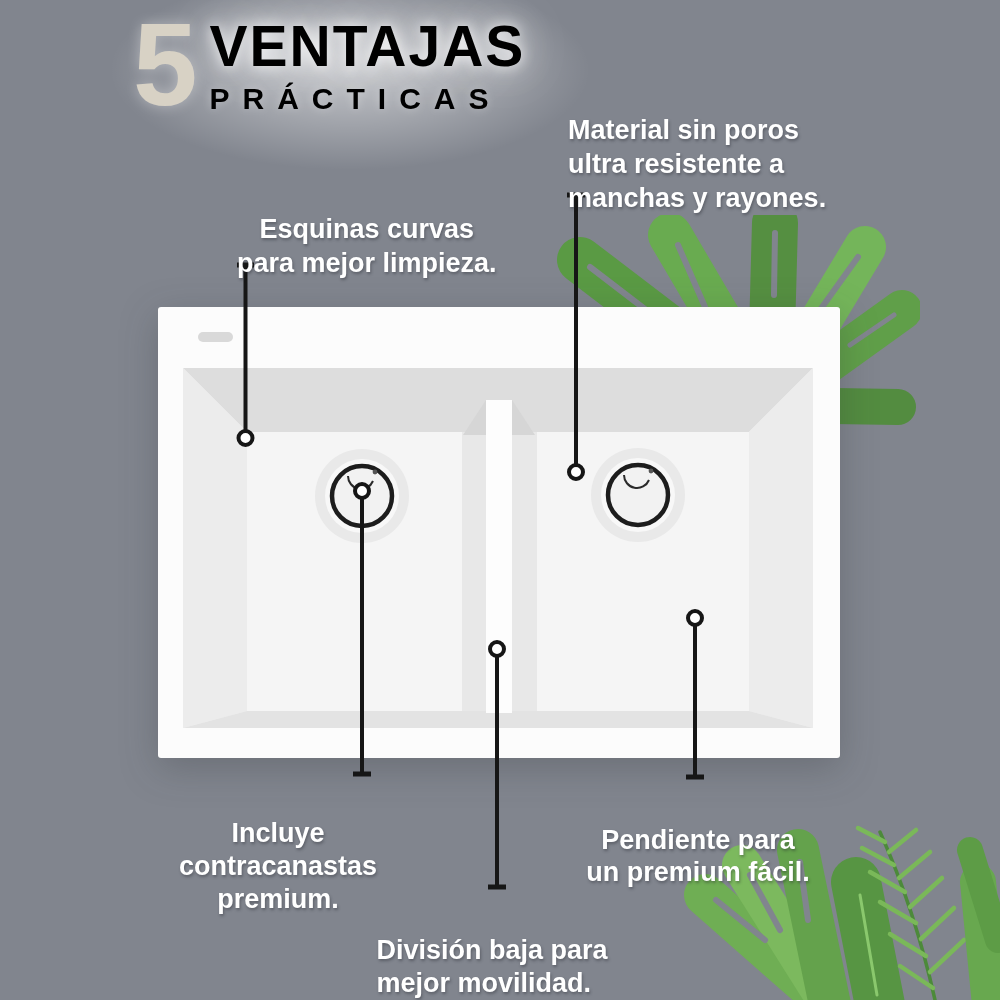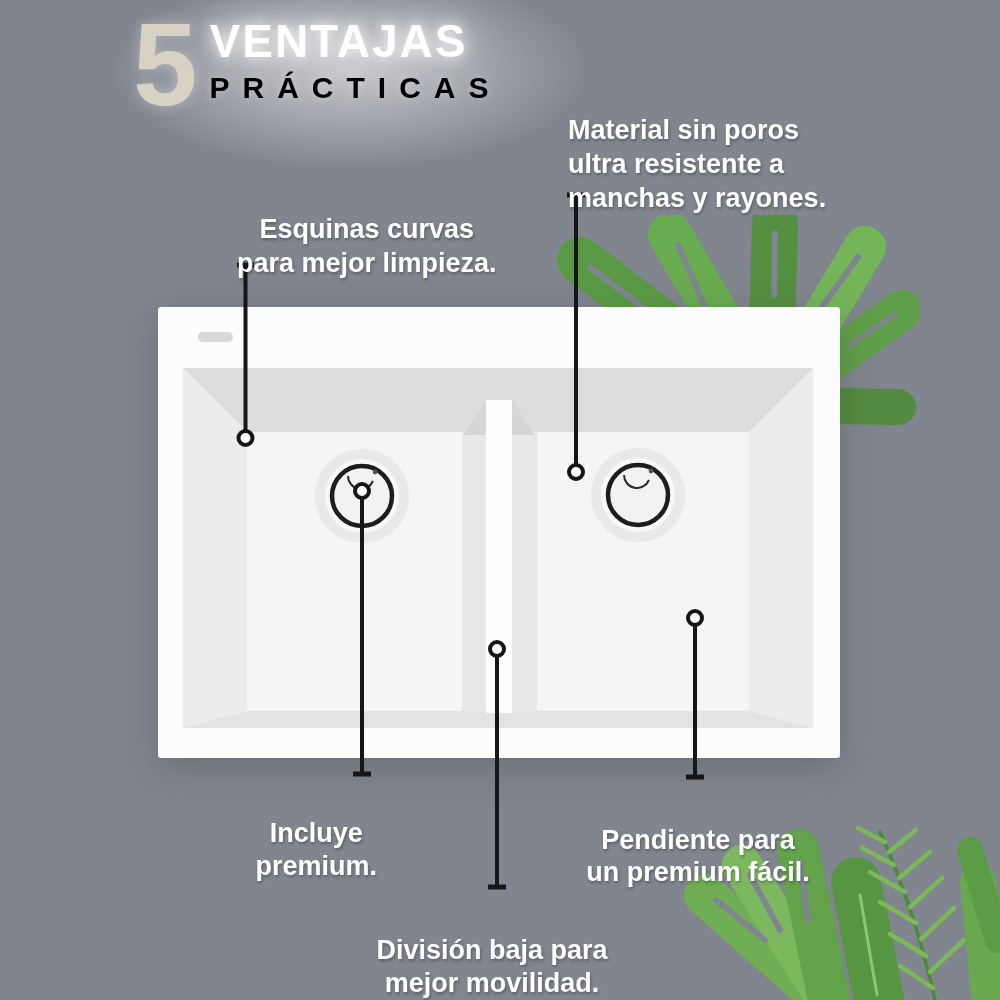--- a/index.html
+++ b/index.html
@@ -14,39 +14,39 @@
     background:radial-gradient(closest-side,rgba(255,255,255,.55),rgba(255,255,255,0));
     pointer-events:none;z-index:1;
   }
   .title{position:absolute;left:133px;top:18px;display:flex;align-items:flex-start;gap:12px;z-index:2;}
   .title-number{
     font-size:116px;line-height:.82;font-weight:800;color:#d8d2c5;
     text-shadow:0 0 14px rgba(255,255,255,.35);
   }
   .title-words{display:flex;flex-direction:column;}
   .title-top{
-    font-size:46px;font-weight:800;letter-spacing:2px;color:#ffffff;line-height:1;
+    font-size:57px;font-weight:800;letter-spacing:2px;color:#000000;line-height:1;
     text-shadow:0 0 14px rgba(255,255,255,.95),0 0 34px rgba(255,255,255,.75),0 0 60px rgba(255,255,255,.5);
   }
   .title-bottom{
     font-size:30px;font-weight:700;letter-spacing:13px;color:#000000;margin-top:9px;line-height:1;
     text-shadow:0 0 10px rgba(255,255,255,.35);
   }
   
   .note{
     position:absolute;color:#ffffff;font-weight:700;
     font-size:27px;line-height:34px;z-index:6;
     text-shadow:1px 2px 3px rgba(35,38,45,.4);
     white-space:nowrap;
     margin-top:31px;
   }
   .note-corners{left:237px;top:181px;text-align:center;}
   .note-material{left:568px;top:82px;text-align:left;}
   .note-strainers{right:623px;top:786px;text-align:center;line-height:33px;}
-  .note-divider{left:492px;top:903px;text-align:center;transform:translateX(-50%);line-height:33px;}
+  .note-divider{left:492px;top:903px;text-align:left;transform:translateX(-50%);line-height:33px;}
   .note-drain{left:698px;top:793px;text-align:center;transform:translateX(-50%);line-height:32px;}
   
   .leaves-top{position:absolute;left:520px;top:215px;z-index:1;}
   .sink{position:absolute;left:158px;top:307px;z-index:2;filter:drop-shadow(0 10px 18px rgba(40,42,48,.25));}
   .leaves-bottom{position:absolute;left:680px;top:820px;z-index:3;}
   .callout-overlay{position:absolute;left:0;top:0;z-index:5;pointer-events:none;}
 </style>
 </head>
 <body>
 
@@ -185,20 +185,21 @@
   </div>
 
   <div class="note note-material">
     <div>Material sin poros</div>
     <div>ultra resistente a</div>
     <div>manchas y rayones.</div>
   </div>
 
   <div class="note note-strainers">
     <div>Incluye</div>
+    <div>contracanastas</div>
     <div>premium.</div>
   </div>
 
   <div class="note note-divider">
     <div>División baja para</div>
     <div>mejor movilidad.</div>
   </div>
 
   <div class="note note-drain">
     <div>Pendiente para</div>

